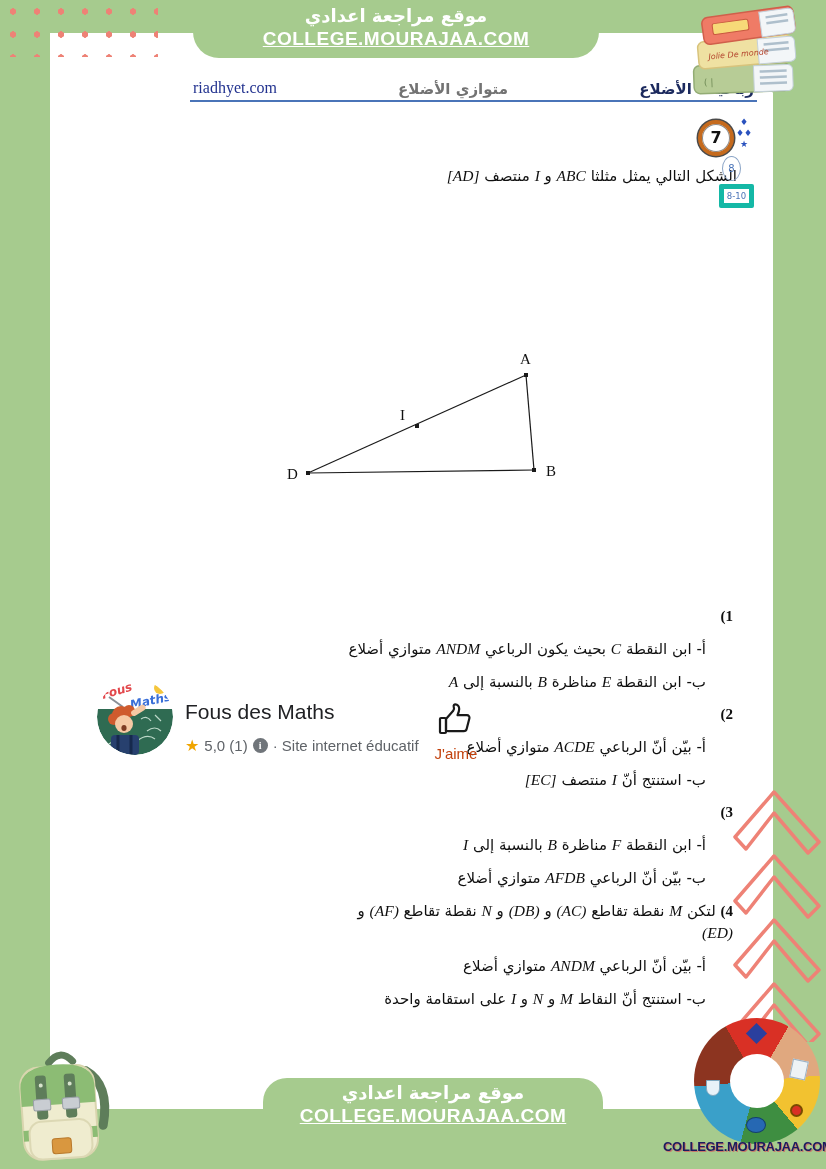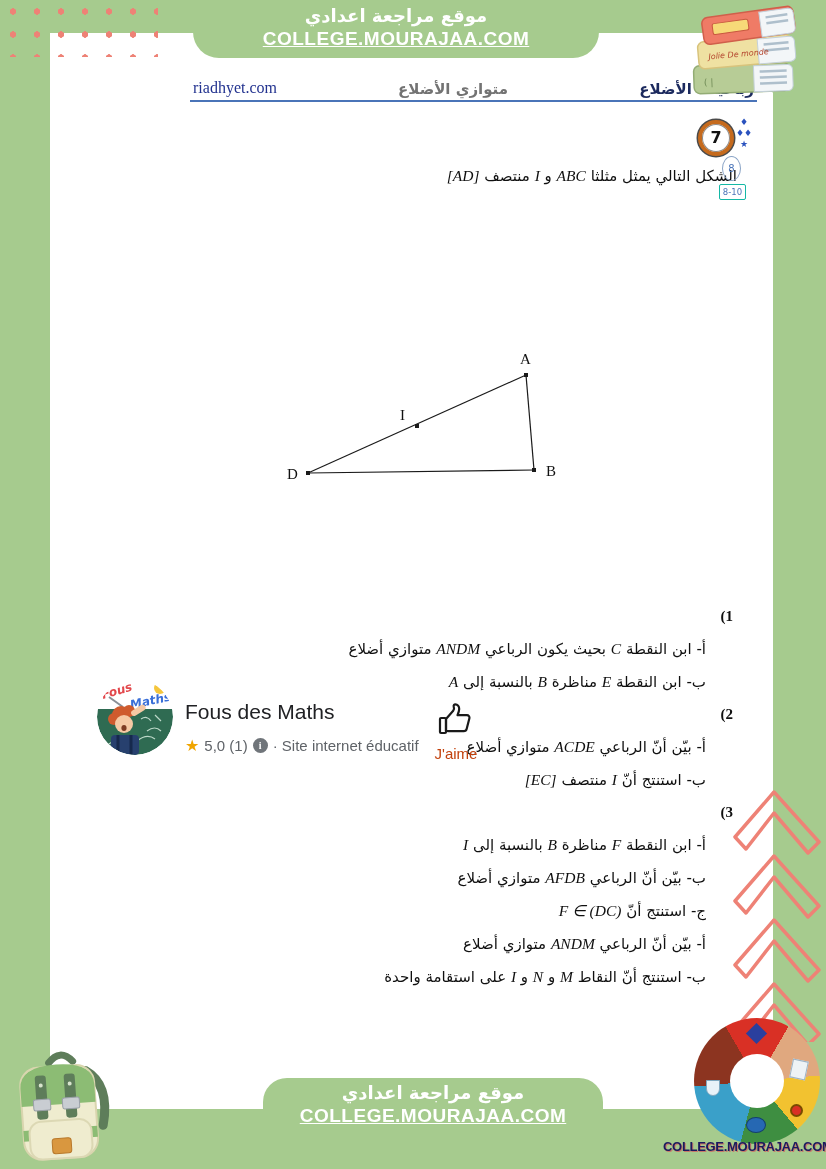--- a/index.html
+++ b/index.html
@@ -31,21 +31,21 @@
   .center-title{left:398px;top:80px;font-size:15px;font-weight:bold;color:#737373;z-index:2;direction:rtl;}
   .right-title{right:72px;top:80px;font-size:15px;font-weight:bold;color:#1c2a5e;z-index:2;direction:rtl;}
   .head-rule{left:190px;top:100px;width:567px;height:2px;background:#4a74b8;z-index:2;}
   
   .ex-circle{left:698px;top:120px;width:28px;height:28px;border-radius:50%;background:#fff;
     border:4px solid #c56a1d;box-shadow:0 0 0 1.5px #4a4a4a, inset 0 0 0 1px #8a8a8a;
     text-align:center;line-height:28px;font-weight:bold;font-size:16px;color:#111;z-index:3;}
   .mark-col{left:735px;top:117px;width:18px;text-align:center;color:#2a52be;font-size:9px;line-height:11px;z-index:3;}
   .badge-oval{left:722px;top:156px;width:17px;height:23px;border:1px solid #8aa4c6;border-radius:50%;
     color:#4a74b8;font-size:10px;line-height:23px;text-align:center;z-index:3;}
-  .badge-box{left:719px;top:184px;width:25px;height:14px;border:1px solid #14b8a6;border-radius:2px;
+  .badge-box{left:719px;top:184px;width:25px;height:14px;border:5px solid #14b8a6;border-radius:2px;
     color:#4a74b8;font-size:8.5px;line-height:14px;text-align:center;z-index:3;}
   
   .intro{right:89px;top:167px;direction:rtl;font-size:15px;color:#101010;z-index:2;}
   .questions{right:93px;top:606px;width:390px;direction:rtl;font-size:15px;color:#101010;z-index:2;}
   .q-line{margin-bottom:11px;min-height:21px;line-height:21px;}
   .q-item{margin-right:27px;}
   .qnum{direction:ltr;unicode-bidi:isolate;font-weight:bold;font-family:"Liberation Serif",serif;font-size:15px;}
   .math{direction:ltr;unicode-bidi:isolate;font-style:italic;font-family:"Liberation Serif",serif;font-size:15.5px;}
   
   .figure{left:283px;top:352px;z-index:2;}
@@ -157,23 +157,23 @@
     </div>
     <div class="q-block">
       <div class="q-line"><span class="qnum">(2</span></div>
       <div class="q-line q-item">أ-  بيّن أنّ الرباعي <span class="math">ACDE</span> متوازي أضلاع</div>
       <div class="q-line q-item">ب- استنتج أنّ <span class="math">I</span> منتصف <span class="math">[EC]</span></div>
     </div>
     <div class="q-block">
       <div class="q-line"><span class="qnum">(3</span></div>
       <div class="q-line q-item">أ-  ابن النقطة <span class="math">F</span> مناظرة <span class="math">B</span> بالنسبة إلى <span class="math">I</span></div>
       <div class="q-line q-item">ب- بيّن أنّ الرباعي <span class="math">AFDB</span> متوازي أضلاع</div>
-      <div class="q-line q-item">ج- استنتج أنّ <span class="math">F ∈ (DC)</span></div>
-    </div>
-    <div class="q-block">
+    </div>
+    <div class="q-block">
+      <div class="q-line"><span class="qnum">(4</span> <span>لتكن <span class="math">M</span> نقطة تقاطع <span class="math">(AC)</span> و <span class="math">(DB)</span> و <span class="math">N</span> نقطة تقاطع <span class="math">(AF)</span> و <span class="math">(ED)</span></span></div>
       <div class="q-line q-item">أ-  بيّن أنّ الرباعي <span class="math">ANDM</span> متوازي أضلاع</div>
       <div class="q-line q-item">ب- استنتج أنّ النقاط <span class="math">M</span> و <span class="math">N</span> و <span class="math">I</span> على استقامة واحدة</div>
     </div>
   </div>
 
 <svg class="abs fb-avatar" width="76" height="76" viewBox="0 0 76 76">
   <defs>
       <clipPath id="av">
         <circle cx="38" cy="38" r="38"></circle>
       </clipPath>

